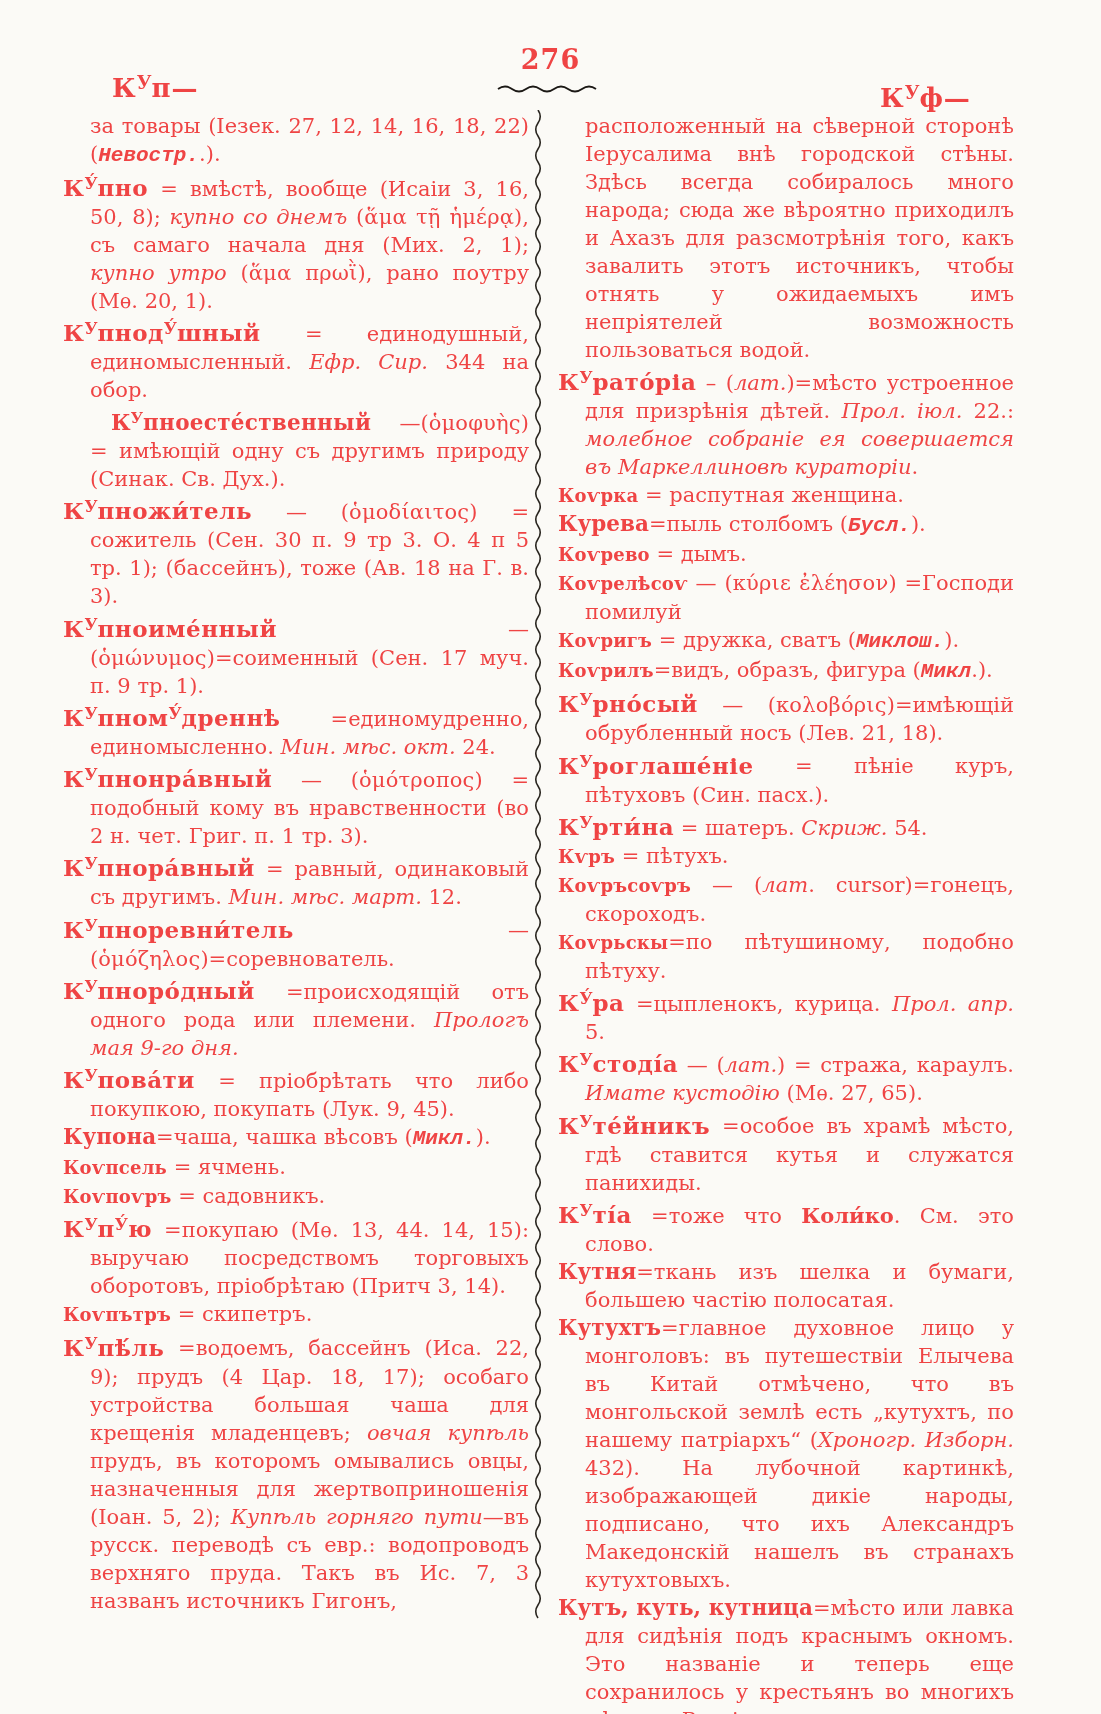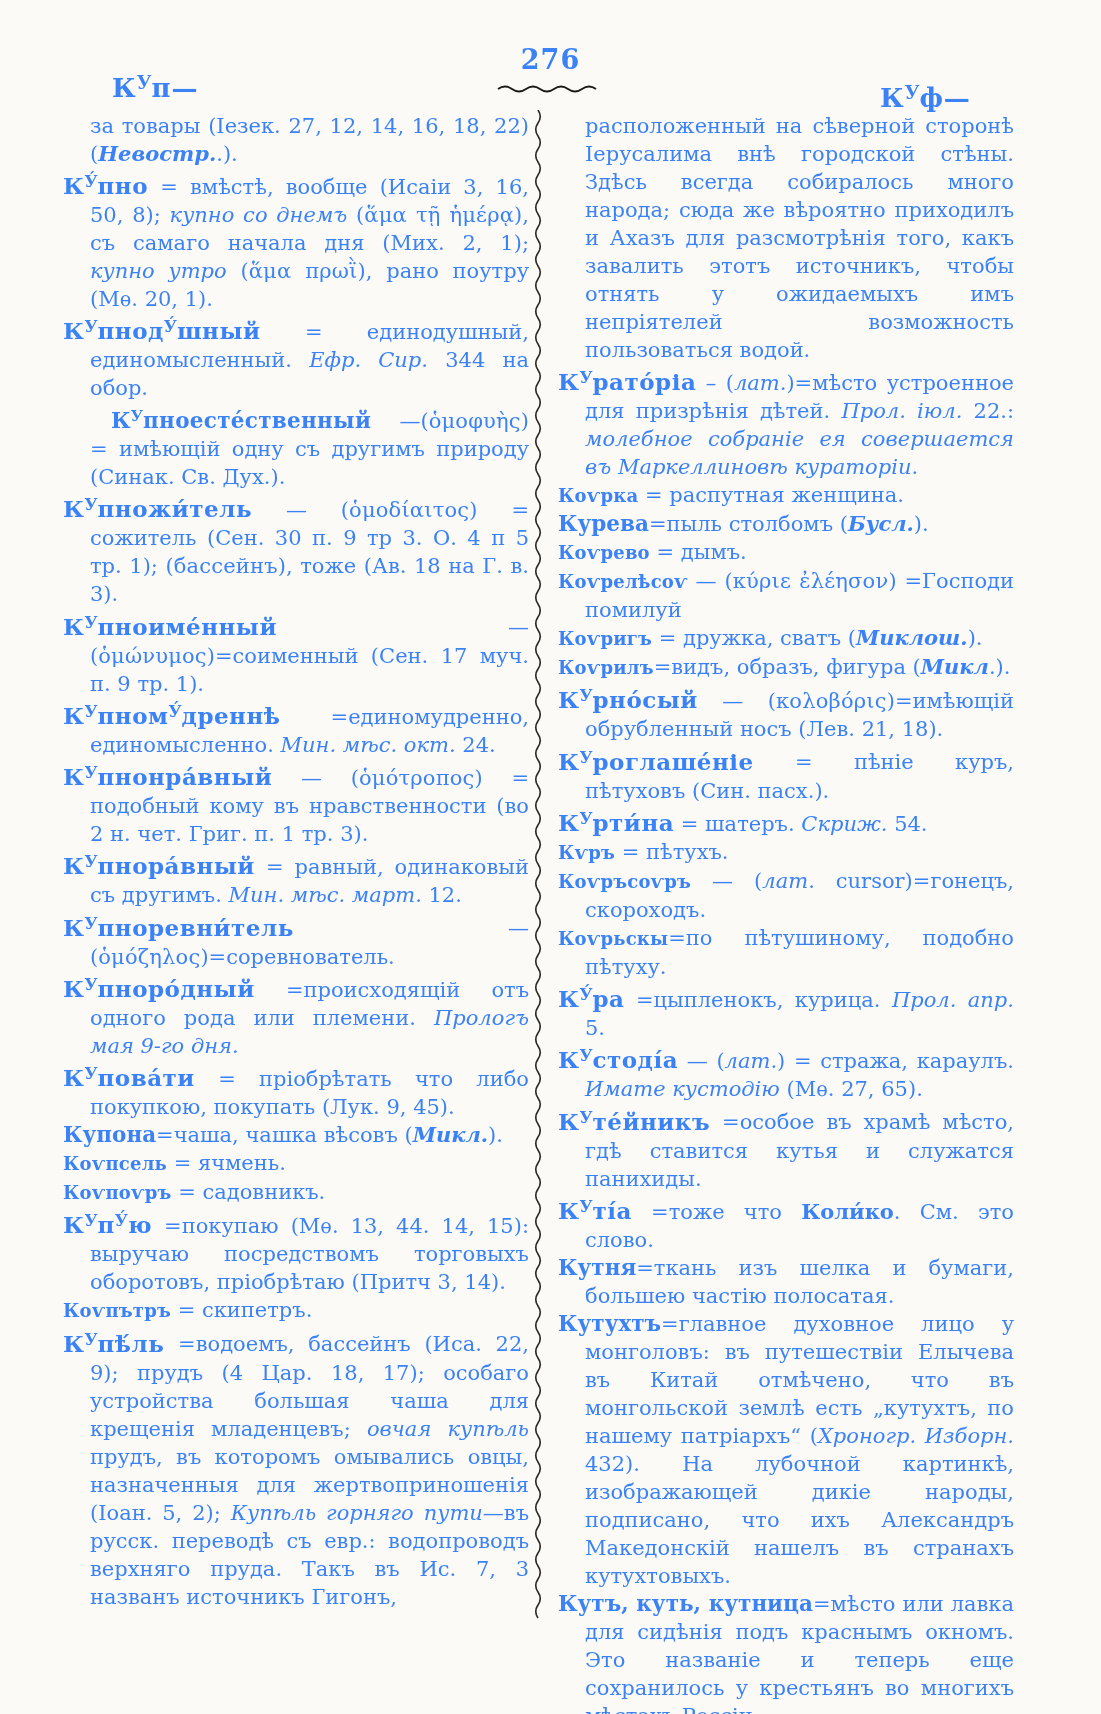--- a/index.html
+++ b/index.html
@@ -3,21 +3,21 @@
 <meta charset="utf-8">
 <style>
   html,body{margin:0;padding:0;}
   body{background:#e8e6e0;}
   #page{
     position:relative;
     width:1101px;height:1714px;
     margin:0 auto;
     background:#fbfaf6;
     overflow:hidden;
-    color:#3b82f6;
+    color:#ef4444;
     font-family:"DejaVu Serif","Liberation Serif",serif;
   }
   .page-number{
     position:absolute;top:44px;left:0;right:0;
     text-align:center;
     font-size:27px;font-weight:bold;letter-spacing:1px;
   }
   .page-underline{
     position:absolute;top:82px;left:496px;
   }
@@ -42,21 +42,21 @@
   }
   .entry.cont{text-indent:0;}
   .hw{font-weight:bold;}
   .hw-cs{font-size:23px;letter-spacing:0.5px;margin-top:9px;}
   .hw-cs2{font-size:21.5px;letter-spacing:0.3px;margin-left:48px;}
   .hw-sm{font-size:18px;letter-spacing:0.2px;}
   .hw-cv{font-size:21.5px;}
   .uk{font-size:0.7em;vertical-align:0.45em;letter-spacing:0;}
   .it{font-style:italic;}
   .bd{font-weight:bold;}
-  .bdit{font-weight:bold;font-style:italic;}
+  .bdit{font-weight:bold;font-style:italic;font-family:Liberation Mono, monospace;}
   .gr{letter-spacing:0.2px;}
   #divider{position:absolute;left:531px;top:110px;}
 </style>
 </head>
 <body>
 
 <div id="page">
 
   <div class="page-number">276</div>
 

